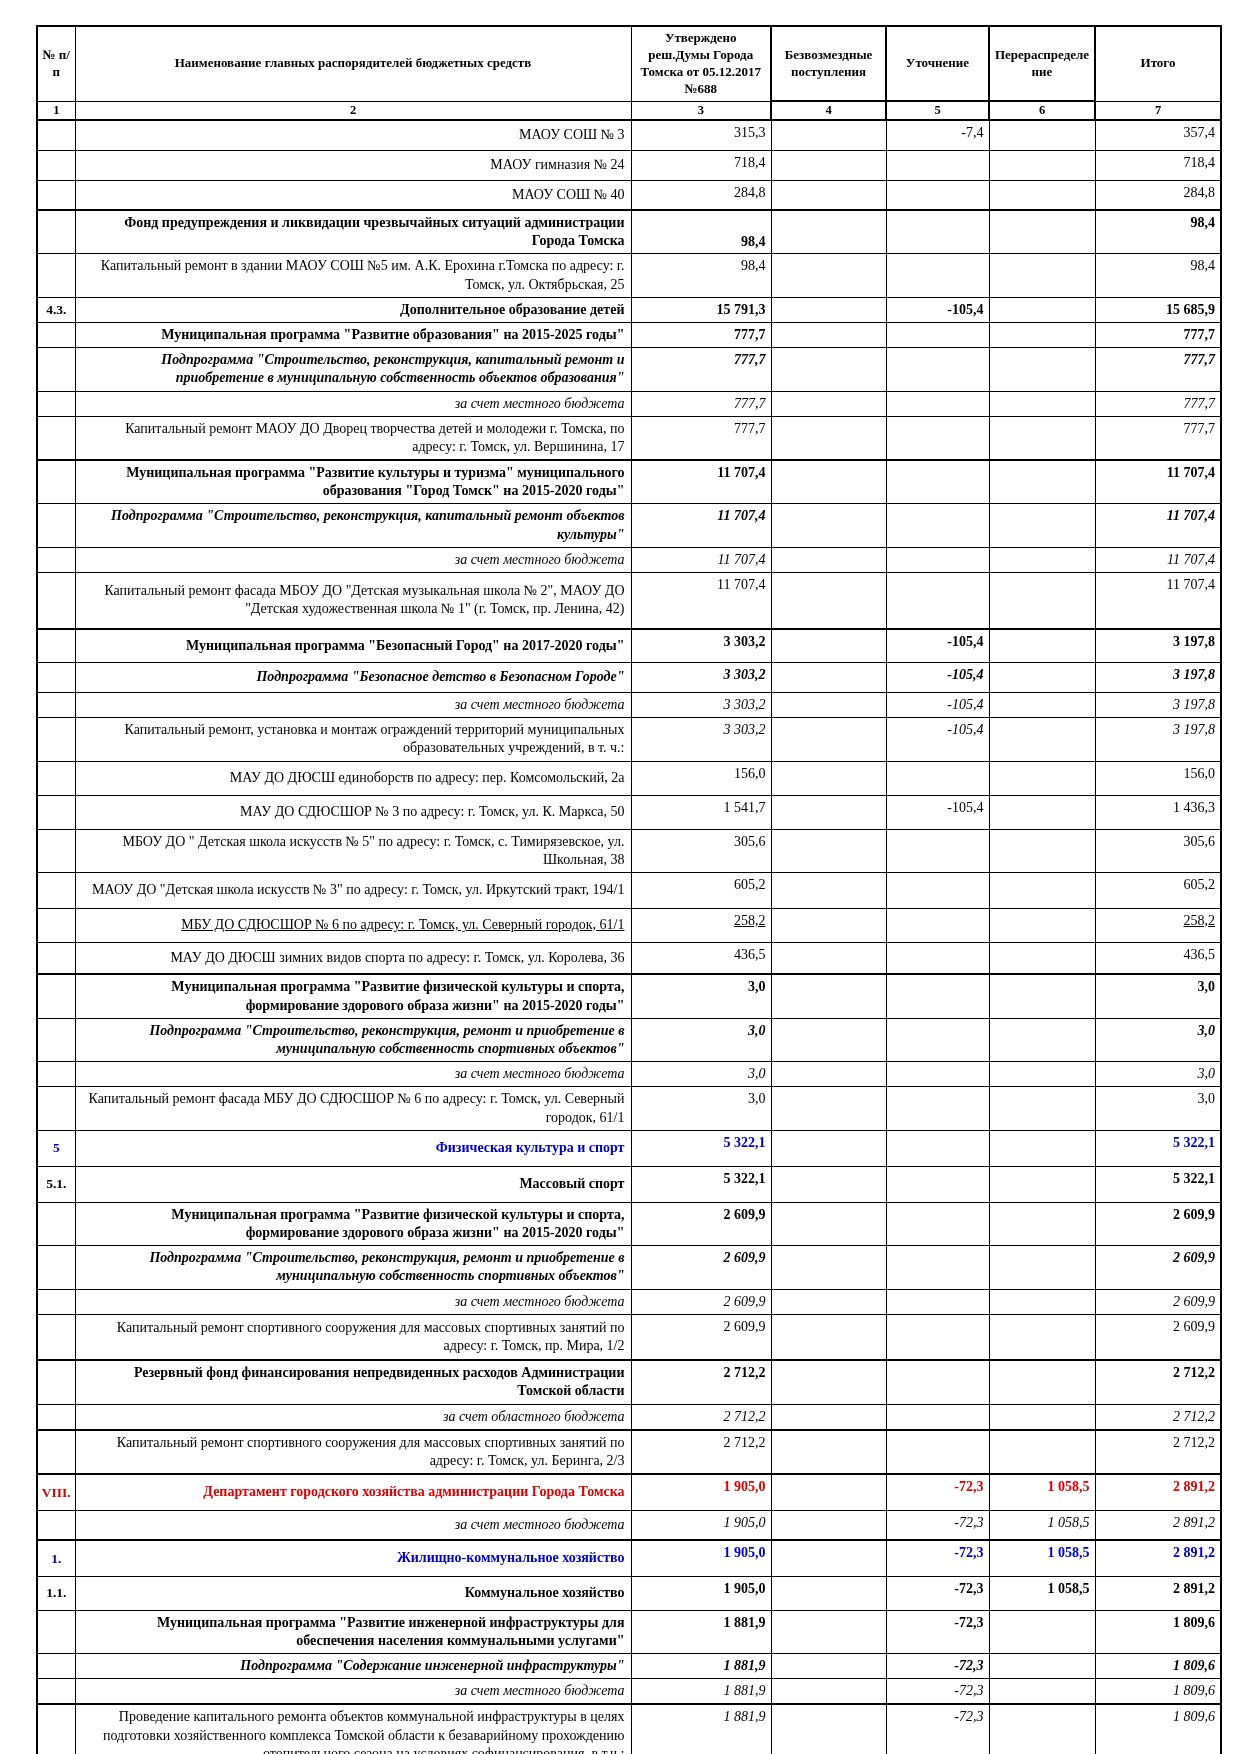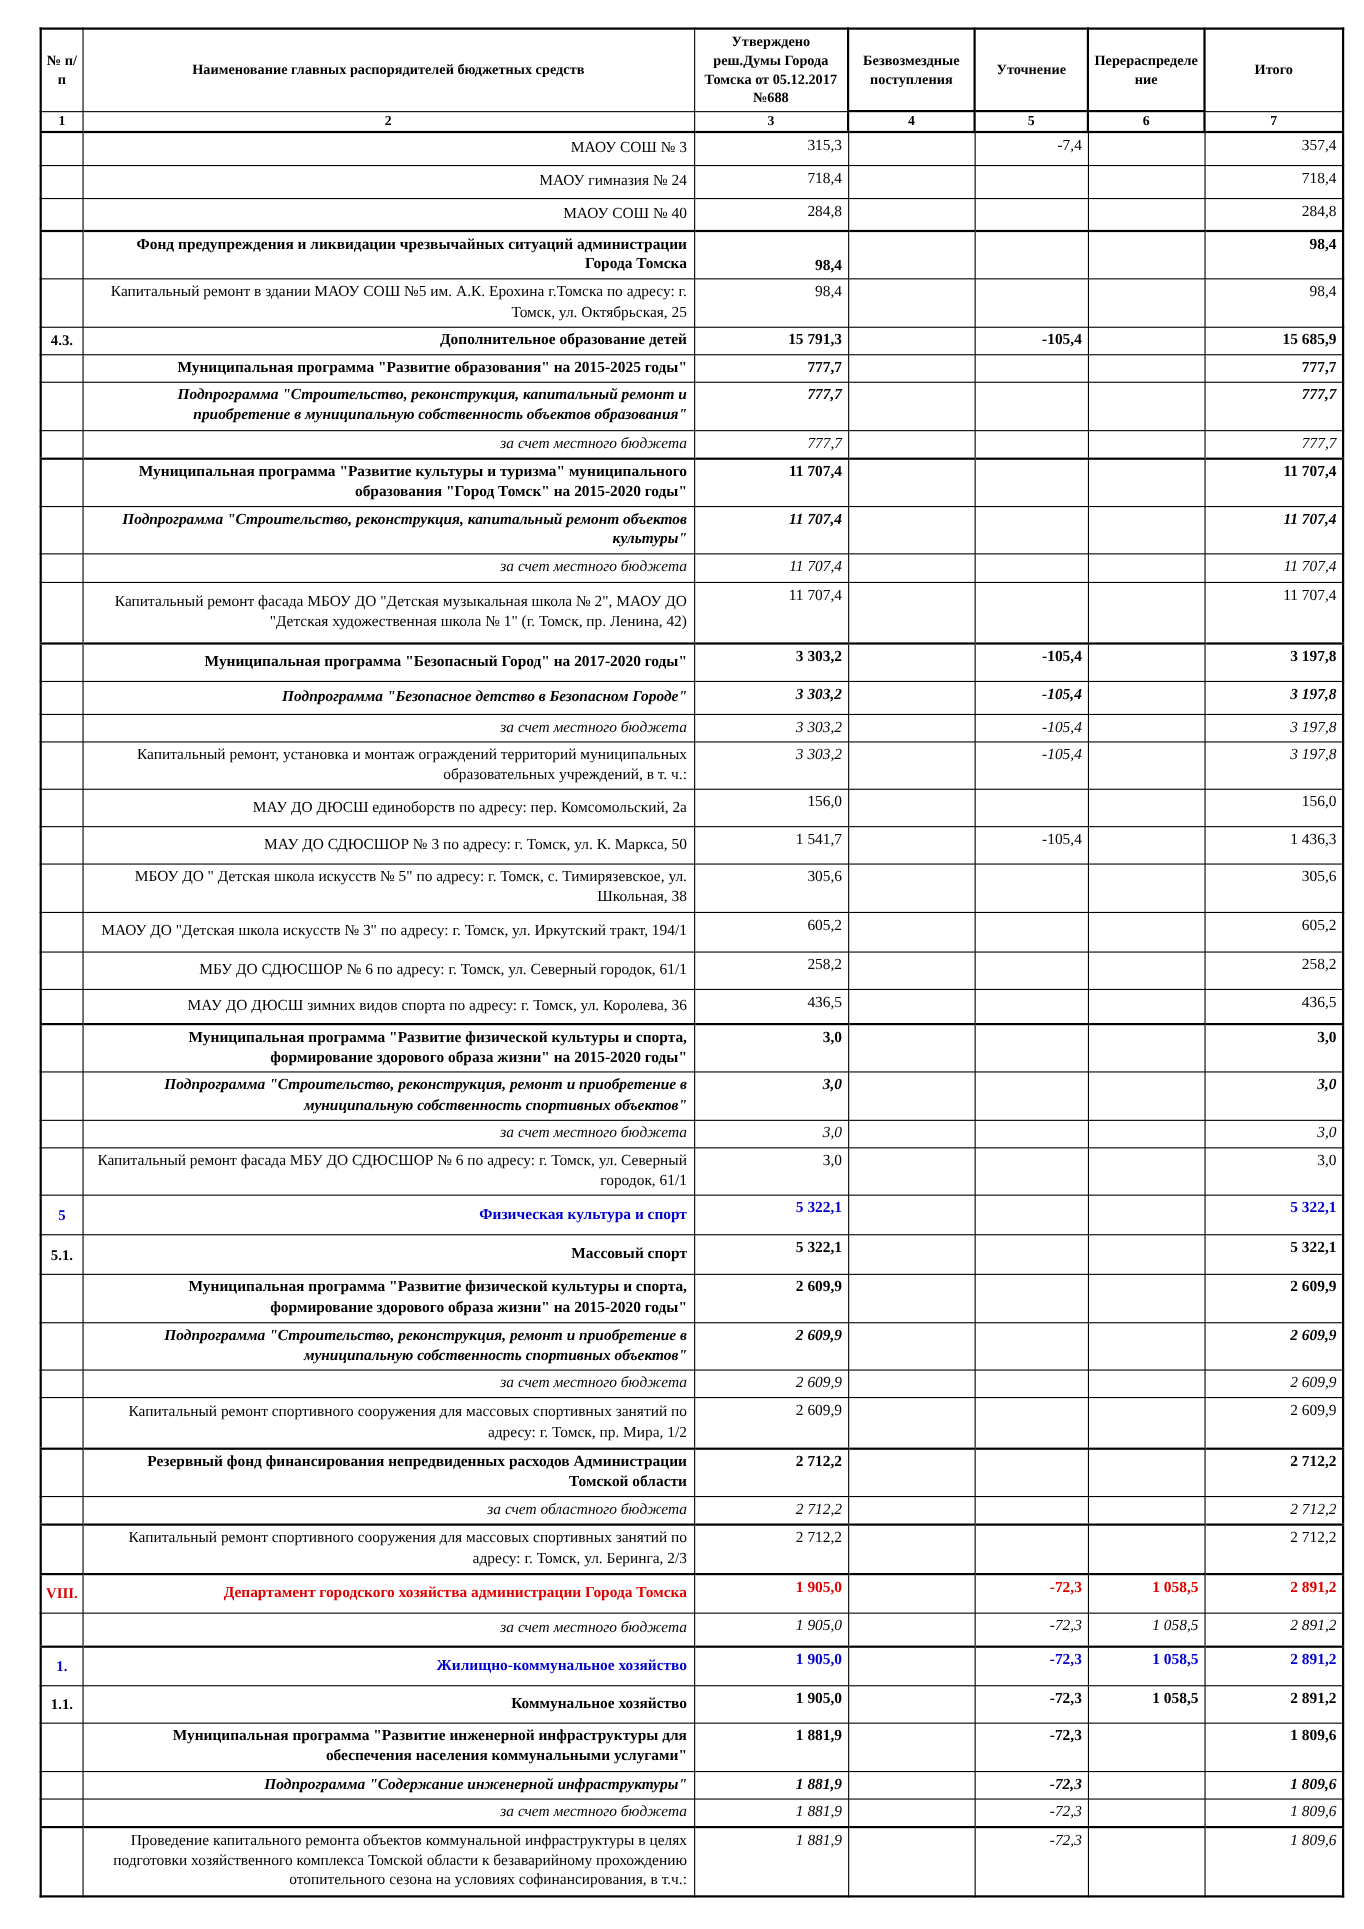--- a/index.html
+++ b/index.html
@@ -151,20 +151,29 @@
         </tr>
         <tr style="height: 22px;">
           <td class="c1 s-i"></td>
           <td class="name s-i">за счет местного бюджета</td>
           <td class="val s-i">777,7</td>
           <td class="val s-i"></td>
           <td class="val s-i"></td>
           <td class="val s-i"></td>
           <td class="val s-i">777,7</td>
         </tr>
+        <tr style="height: 38px;">
+          <td class="c1 s-n"></td>
+          <td class="name s-n">Капитальный ремонт МАОУ ДО Дворец творчества детей и молодежи г. Томска, по адресу: г. Томск, ул. Вершинина, 17</td>
+          <td class="val s-n">777,7</td>
+          <td class="val s-n"></td>
+          <td class="val s-n"></td>
+          <td class="val s-n"></td>
+          <td class="val s-n">777,7</td>
+        </tr>
         <tr class="t" style="height: 42px;">
           <td class="c1 s-b"></td>
           <td class="name s-b">Муниципальная программа "Развитие культуры и туризма" муниципального образования "Город Томск" на 2015-2020 годы"</td>
           <td class="val s-b">11 707,4</td>
           <td class="val s-b"></td>
           <td class="val s-b"></td>
           <td class="val s-b"></td>
           <td class="val s-b">11 707,4</td>
         </tr>
         <tr style="height: 38px;">
@@ -259,21 +268,21 @@
         </tr>
         <tr style="height: 36px;">
           <td class="c1 s-n"></td>
           <td class="name s-n">МАОУ ДО "Детская школа искусств № 3" по адресу: г. Томск, ул. Иркутский тракт, 194/1</td>
           <td class="val s-n">605,2</td>
           <td class="val s-n"></td>
           <td class="val s-n"></td>
           <td class="val s-n"></td>
           <td class="val s-n">605,2</td>
         </tr>
-        <tr style="height: 34px;">
+        <tr style="height: 34px; text-decoration: underline;">
           <td class="c1 s-n"></td>
           <td class="name s-n">МБУ ДО СДЮСШОР № 6 по адресу: г. Томск, ул. Северный городок, 61/1</td>
           <td class="val s-n">258,2</td>
           <td class="val s-n"></td>
           <td class="val s-n"></td>
           <td class="val s-n"></td>
           <td class="val s-n">258,2</td>
         </tr>
         <tr style="height: 32px;">
           <td class="c1 s-n"></td>

